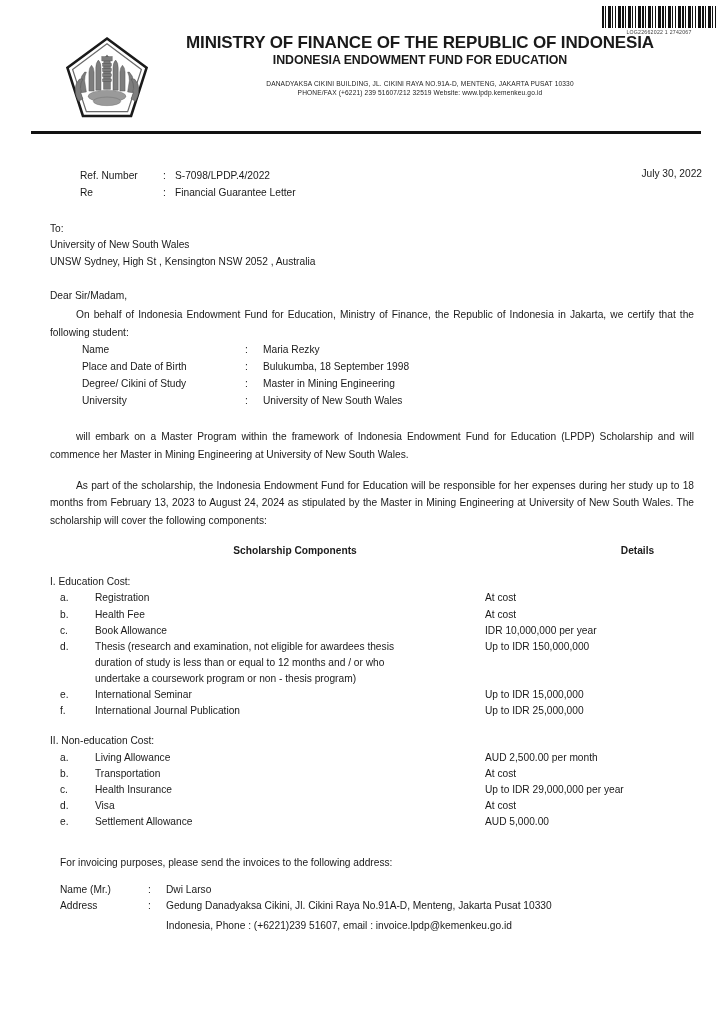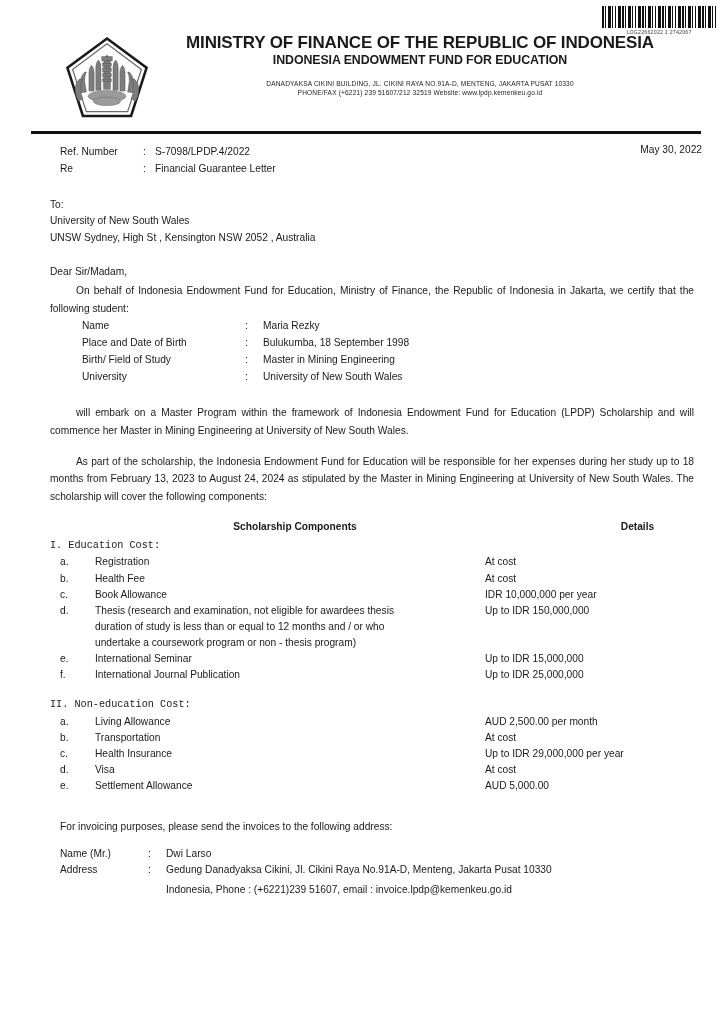--- a/index.html
+++ b/index.html
@@ -32,21 +32,21 @@
   .org3 { font-size:12.4px; font-weight:bold; letter-spacing:-.1px; line-height:1.25; }
   .addr-lines { margin-top:10px; text-align:center; }
   .addr1, .addr2 { font-size:6.6px; letter-spacing:.15px; line-height:1.5; color:#222; }
 
   .rule { position:absolute; left:31px; top:131px; width:670px; height:3px;
           border-top:2px solid #111; border-bottom:1px solid #111; }
 
   
   .body { position:absolute; left:0; top:144px; width:723px; font-size:10.2px; }
 
-  .refblock { position:relative; padding-left:60px; padding-right:20px; }
+  .refblock { position:relative; padding-left:80px; padding-right:20px;margin-top:24px; }
   .refrow { display:flex; line-height:1.65; }
   .ref-label { width:83px; flex:none; }
   .ref-colon { width:12px; flex:none; }
   .ref-val { flex:1; }
   .date { position:absolute; right:21px; top:0; }
 
   .to-block { margin-top:19px; padding-left:50px; line-height:1.62; }
 
   .salutation { margin-top:20px; padding-left:50px; }
   .para { padding-left:50px; padding-right:29px; text-align:justify; line-height:1.72; }
@@ -64,21 +64,21 @@
   .p-scholar { margin-top:13px; }
 
   
   .tbl { margin-top:16px; position:relative; padding-left:50px; padding-right:4px; }
   .tbl-head { position:relative; height:17px; }
   .th-comp { position:absolute; left:145px; width:200px; text-align:center;
              font-weight:bold; font-size:10.2px; }
   .th-det  { position:absolute; left:500px; width:175px; text-align:center;
              font-weight:bold; font-size:10.2px; }
 
-  .sect-title { margin-top:0; line-height:1.6;font-family:Liberation Mono, monospace; }
+  .sect-title { margin-top:12px; line-height:1.6; }
   .item { position:relative; display:flex; line-height:1.58; margin-left:10px; }
   .it-let { width:35px; flex:none; }
   .it-name { width:390px; flex:none; }
   .it-det { flex:1; }
   .it-name .cont { display:block; }
 
   .sect2 { margin-top:14px; }
 
   
   .invoice { margin-top:25px; padding-left:60px; }
@@ -145,21 +145,21 @@
       <div class="refrow">
         <span class="ref-label">Ref. Number</span>
         <span class="ref-colon">:</span>
         <span class="ref-val">S-7098/LPDP.4/2022</span>
       </div>
       <div class="refrow">
         <span class="ref-label">Re</span>
         <span class="ref-colon">:</span>
         <span class="ref-val">Financial Guarantee Letter</span>
       </div>
-      <div class="date">May 30, 2022</div>
+      <div class="date">July 30, 2022</div>
     </div>
 
     <div class="to-block">
       <div>To:</div>
       <div>University of New South Wales</div>
       <div>UNSW Sydney, High St , Kensington NSW 2052 , Australia</div>
     </div>
 
     <div class="salutation">Dear Sir/Madam,</div>
     <div class="para indent p-intro">On behalf of Indonesia Endowment Fund for Education, Ministry of Finance, the Republic of Indonesia in Jakarta, we certify that the following student:</div>
@@ -169,21 +169,21 @@
         <span class="s-label">Name</span>
         <span class="s-colon">:</span>
         <span class="s-val">Maria Rezky</span>
       </div>
       <div class="srow">
         <span class="s-label">Place and Date of Birth</span>
         <span class="s-colon">:</span>
         <span class="s-val">Bulukumba, 18 September 1998</span>
       </div>
       <div class="srow">
-        <span class="s-label">Birth/ Field of Study</span>
+        <span class="s-label">Degree/ Cikini of Study</span>
         <span class="s-colon">:</span>
         <span class="s-val">Master in Mining Engineering</span>
       </div>
       <div class="srow">
         <span class="s-label">University</span>
         <span class="s-colon">:</span>
         <span class="s-val">University of New South Wales</span>
       </div>
     </div>
 

